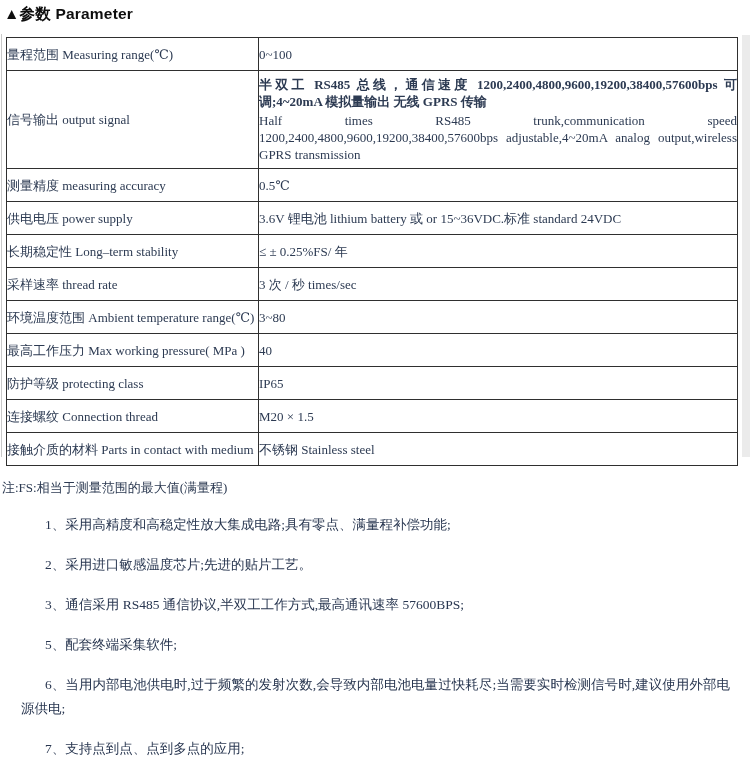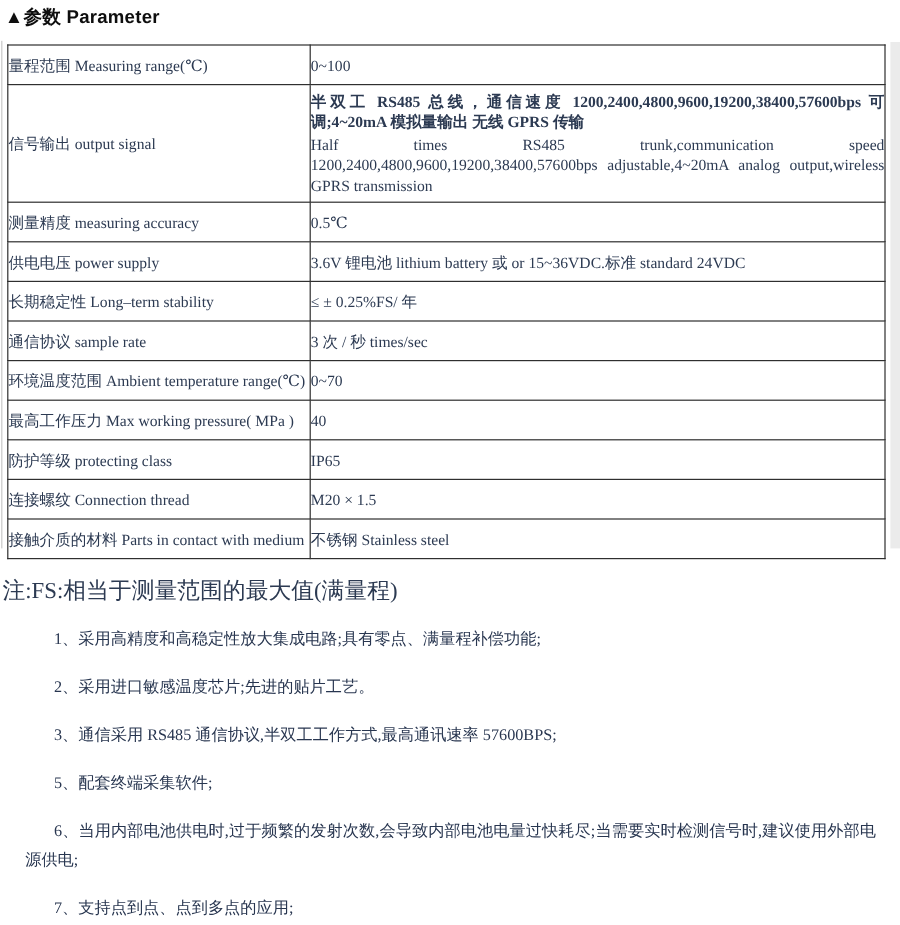--- a/index.html
+++ b/index.html
@@ -38,21 +38,21 @@
     padding: 5px 0;
     line-height: 17px;
   }
   .param-table td.label { width: 252px; }
   .param-table tr.std-row { height: 33px; }
   .param-table tr.tall-row { height: 94px; }
   .val-cn { margin: 0; text-align: justify; font-weight: bold; }
   .val-en { margin: 2px 0 0 0; text-align: justify; }
 
   .footnote {
-    font-size: 19px;
+    font-size: 13px;
     margin: 13px 0 0 2px;
     color: #2c3a52;
   }
 
   .features {
     margin: 14px 4px 0 5px;
   }
   .features p {
     margin: 16px;
     font-size: 13.5px;
@@ -104,26 +104,26 @@
       </tr>
       <tr class="std-row">
         <td class="label">供电电压 power supply</td>
         <td class="value">3.6V 锂电池 lithium battery 或 or 15~36VDC.标准 standard 24VDC</td>
       </tr>
       <tr class="std-row">
         <td class="label">长期稳定性 Long–term stability</td>
         <td class="value">≤ ± 0.25%FS/ 年</td>
       </tr>
       <tr class="std-row">
-        <td class="label">通信协议 sample rate</td>
+        <td class="label">采样速率 thread rate</td>
         <td class="value">3 次 / 秒 times/sec</td>
       </tr>
       <tr class="std-row">
         <td class="label">环境温度范围 Ambient temperature range(℃)</td>
-        <td class="value">0~70</td>
+        <td class="value">3~80</td>
       </tr>
       <tr class="std-row">
         <td class="label">最高工作压力 Max working pressure( MPa )</td>
         <td class="value">40</td>
       </tr>
       <tr class="std-row">
         <td class="label">防护等级 protecting class</td>
         <td class="value">IP65</td>
       </tr>
       <tr class="std-row">

